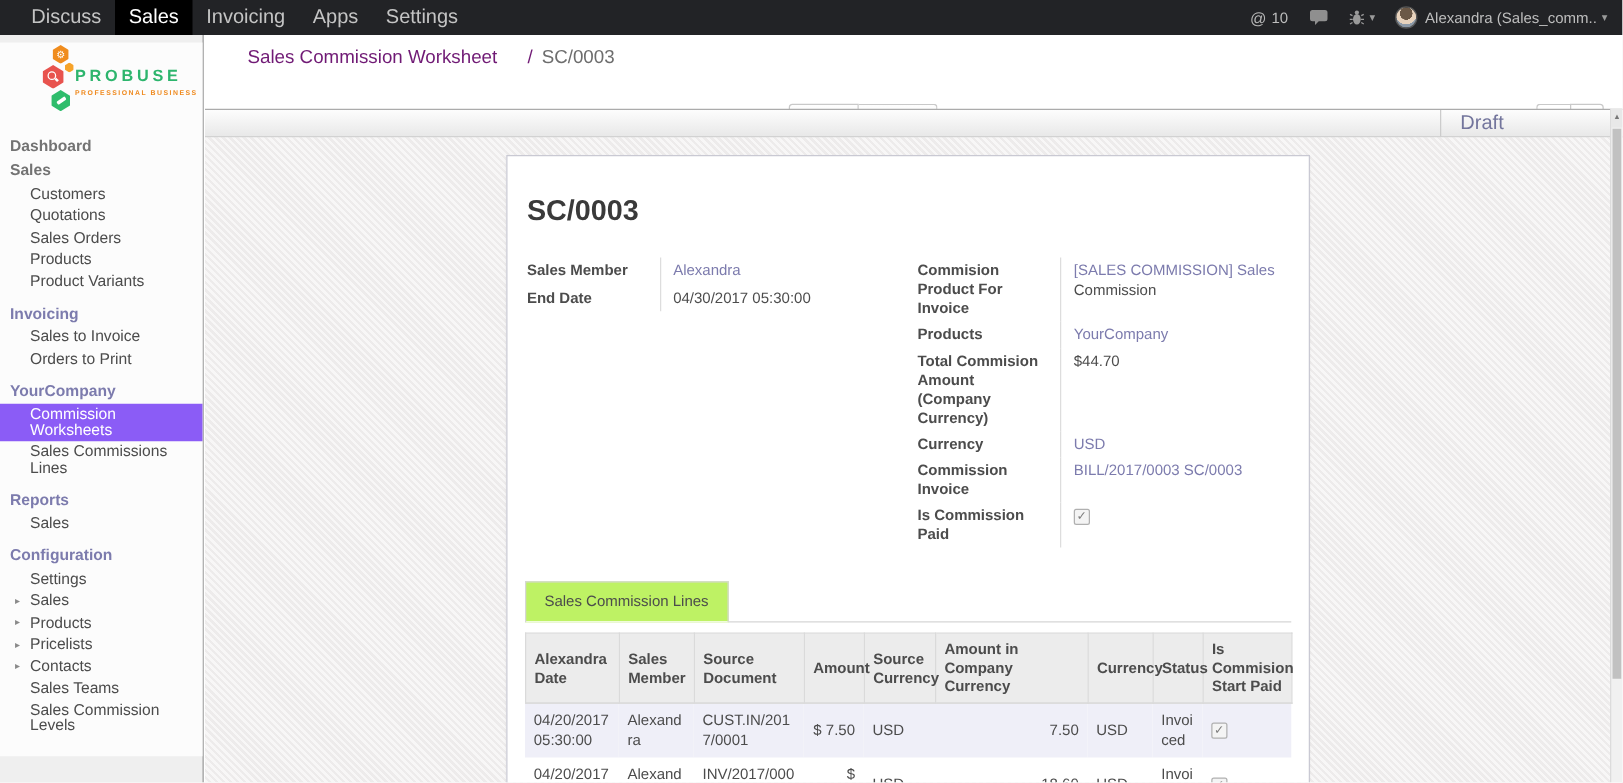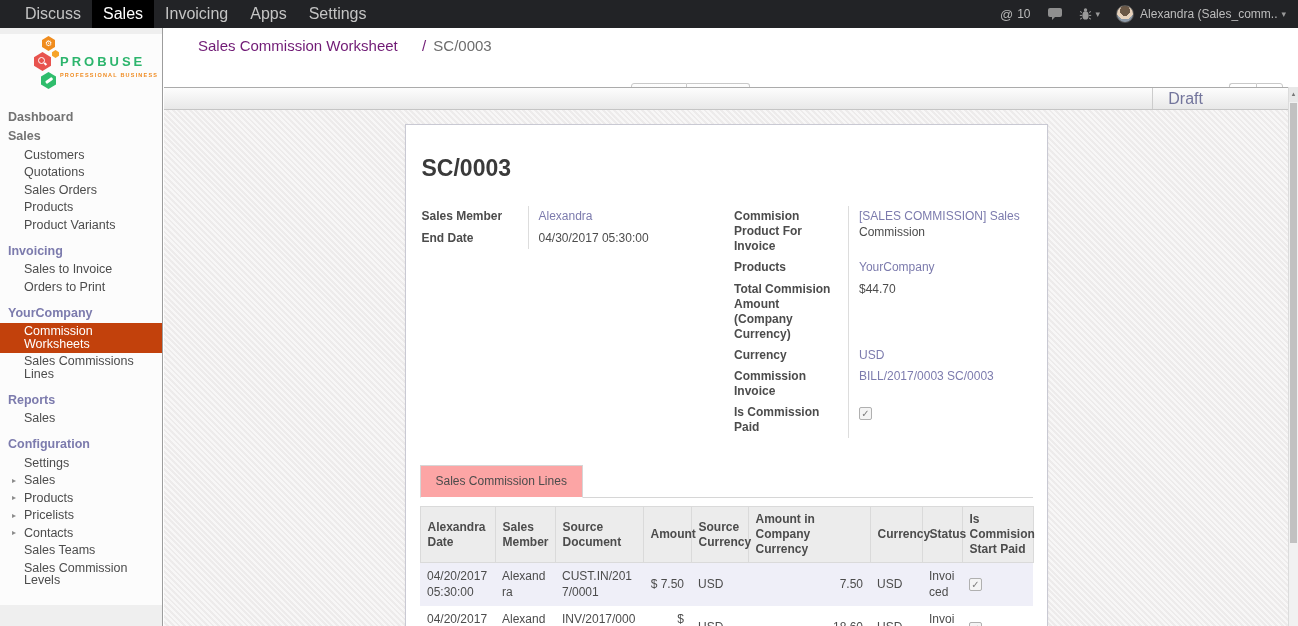--- a/index.html
+++ b/index.html
@@ -36,21 +36,21 @@
   .mag::after { content:""; position:absolute; left:6px; top:6px; width:3px; height:1.5px; background:#fff; transform:rotate(45deg); }
   .tool-bar { width:8px; height:2.5px; background:#fff; border-radius:1px; transform:rotate(-35deg); }
   .logo-text { position:absolute; left:60px; top:18px; }
   .logo-title { color:#2db56d; font-weight:bold; font-size:13px; letter-spacing:3px; }
   .logo-sub { color:#ef8a1f; font-size:5.5px; letter-spacing:1.2px; margin-top:2px; font-weight:bold; }
 
   .side-nav { margin-top:14px; font-size:12.5px; }
   .side-link { display:block; color:#737373; font-weight:bold; padding:2px 8px 3px 8px; cursor:pointer; }
   .section-title { color:#7c7bad; font-weight:bold; padding:10px 8px 3px 8px; cursor:default; }
   .side-item { position:relative; color:#4c4c4c; padding:2px 4px 3px 24px; cursor:pointer; line-height:12.5px; padding-top:2.5px; padding-bottom:2.5px; }
-  .side-item.active { background:#c2410c; color:#fff; }
+  .side-item.active { background:#8b5cf6; color:#fff; }
   .expand-arrow { position:absolute; left:12px; top:3px; font-size:8px; color:#8a8a8a; }
 
   
   .main { position:absolute; left:164px; top:28px; right:0; bottom:0; background:#fff; }
   .breadcrumb { padding:9px 0 0 14px; font-size:15px; }
   .bc-parent, .bc-sep { color:#701a75; cursor:pointer;margin-left:20px; }
   .bc-current { color:#6d6d6d; margin-left:3px; }
 
   .cp-buttons { position:absolute; left:467px; top:55px; display:flex; }
   .btn { background:linear-gradient(#fefefe,#f3f3f3); border:1px solid #c9c9c9; font-size:12px; color:#444; padding:3px 10px 4px 10px; cursor:pointer; font-family:inherit; }
@@ -93,21 +93,21 @@
   .flabel { width:108px; flex-shrink:0; font-weight:bold; color:#4c4c4c; padding:3px 8px 3px 2px; line-height:1.25; }
   .fgroup.right .flabel { width:116px; }
   .fvalue { flex:1; border-left:1px solid #ddd; padding:3px 0 3px 10px; line-height:1.3; color:#4c4c4c; }
   .link { color:#7c7bad; cursor:pointer; }
 
   .cb { display:inline-block; width:13px; height:13px; border:1px solid #b0b0b0; background:#f4f4f4; border-radius:2px;
     font-size:10px; line-height:12px; text-align:center; color:#7d7d7d; vertical-align:middle; }
 
   .notebook { margin-top:26px; }
   .tabstrip { border-bottom:1px solid #d6d6d6; }
-  .tab { display:inline-block; position:relative; top:1px; background:#fca5a5; border:1px solid #d6d6d6; border-bottom:1px solid #fff;
+  .tab { display:inline-block; position:relative; top:1px; background:#bef264; border:1px solid #d6d6d6; border-bottom:1px solid #fff;
     padding:8px 15px 9px 15px; font-size:12px; color:#4c4c4c; cursor:pointer; }
 
   table.lines { width:100%; border-collapse:collapse; font-size:12px; color:#4c4c4c; margin-top:8px; table-layout:fixed; }
   table.lines th { background:#ececec; border:1px solid #dadada; font-weight:bold; text-align:left; padding:5px 7px; vertical-align:middle; line-height:1.25; }
   table.lines td { padding:6px 7px; vertical-align:middle; line-height:1.3; overflow-wrap:break-word; }
   tr.striped td { background:#efeff8; }
   td.num, .tfoot-num { text-align:right; }
 
   .icon-svg { display:inline-block; vertical-align:middle; }
 </style>

